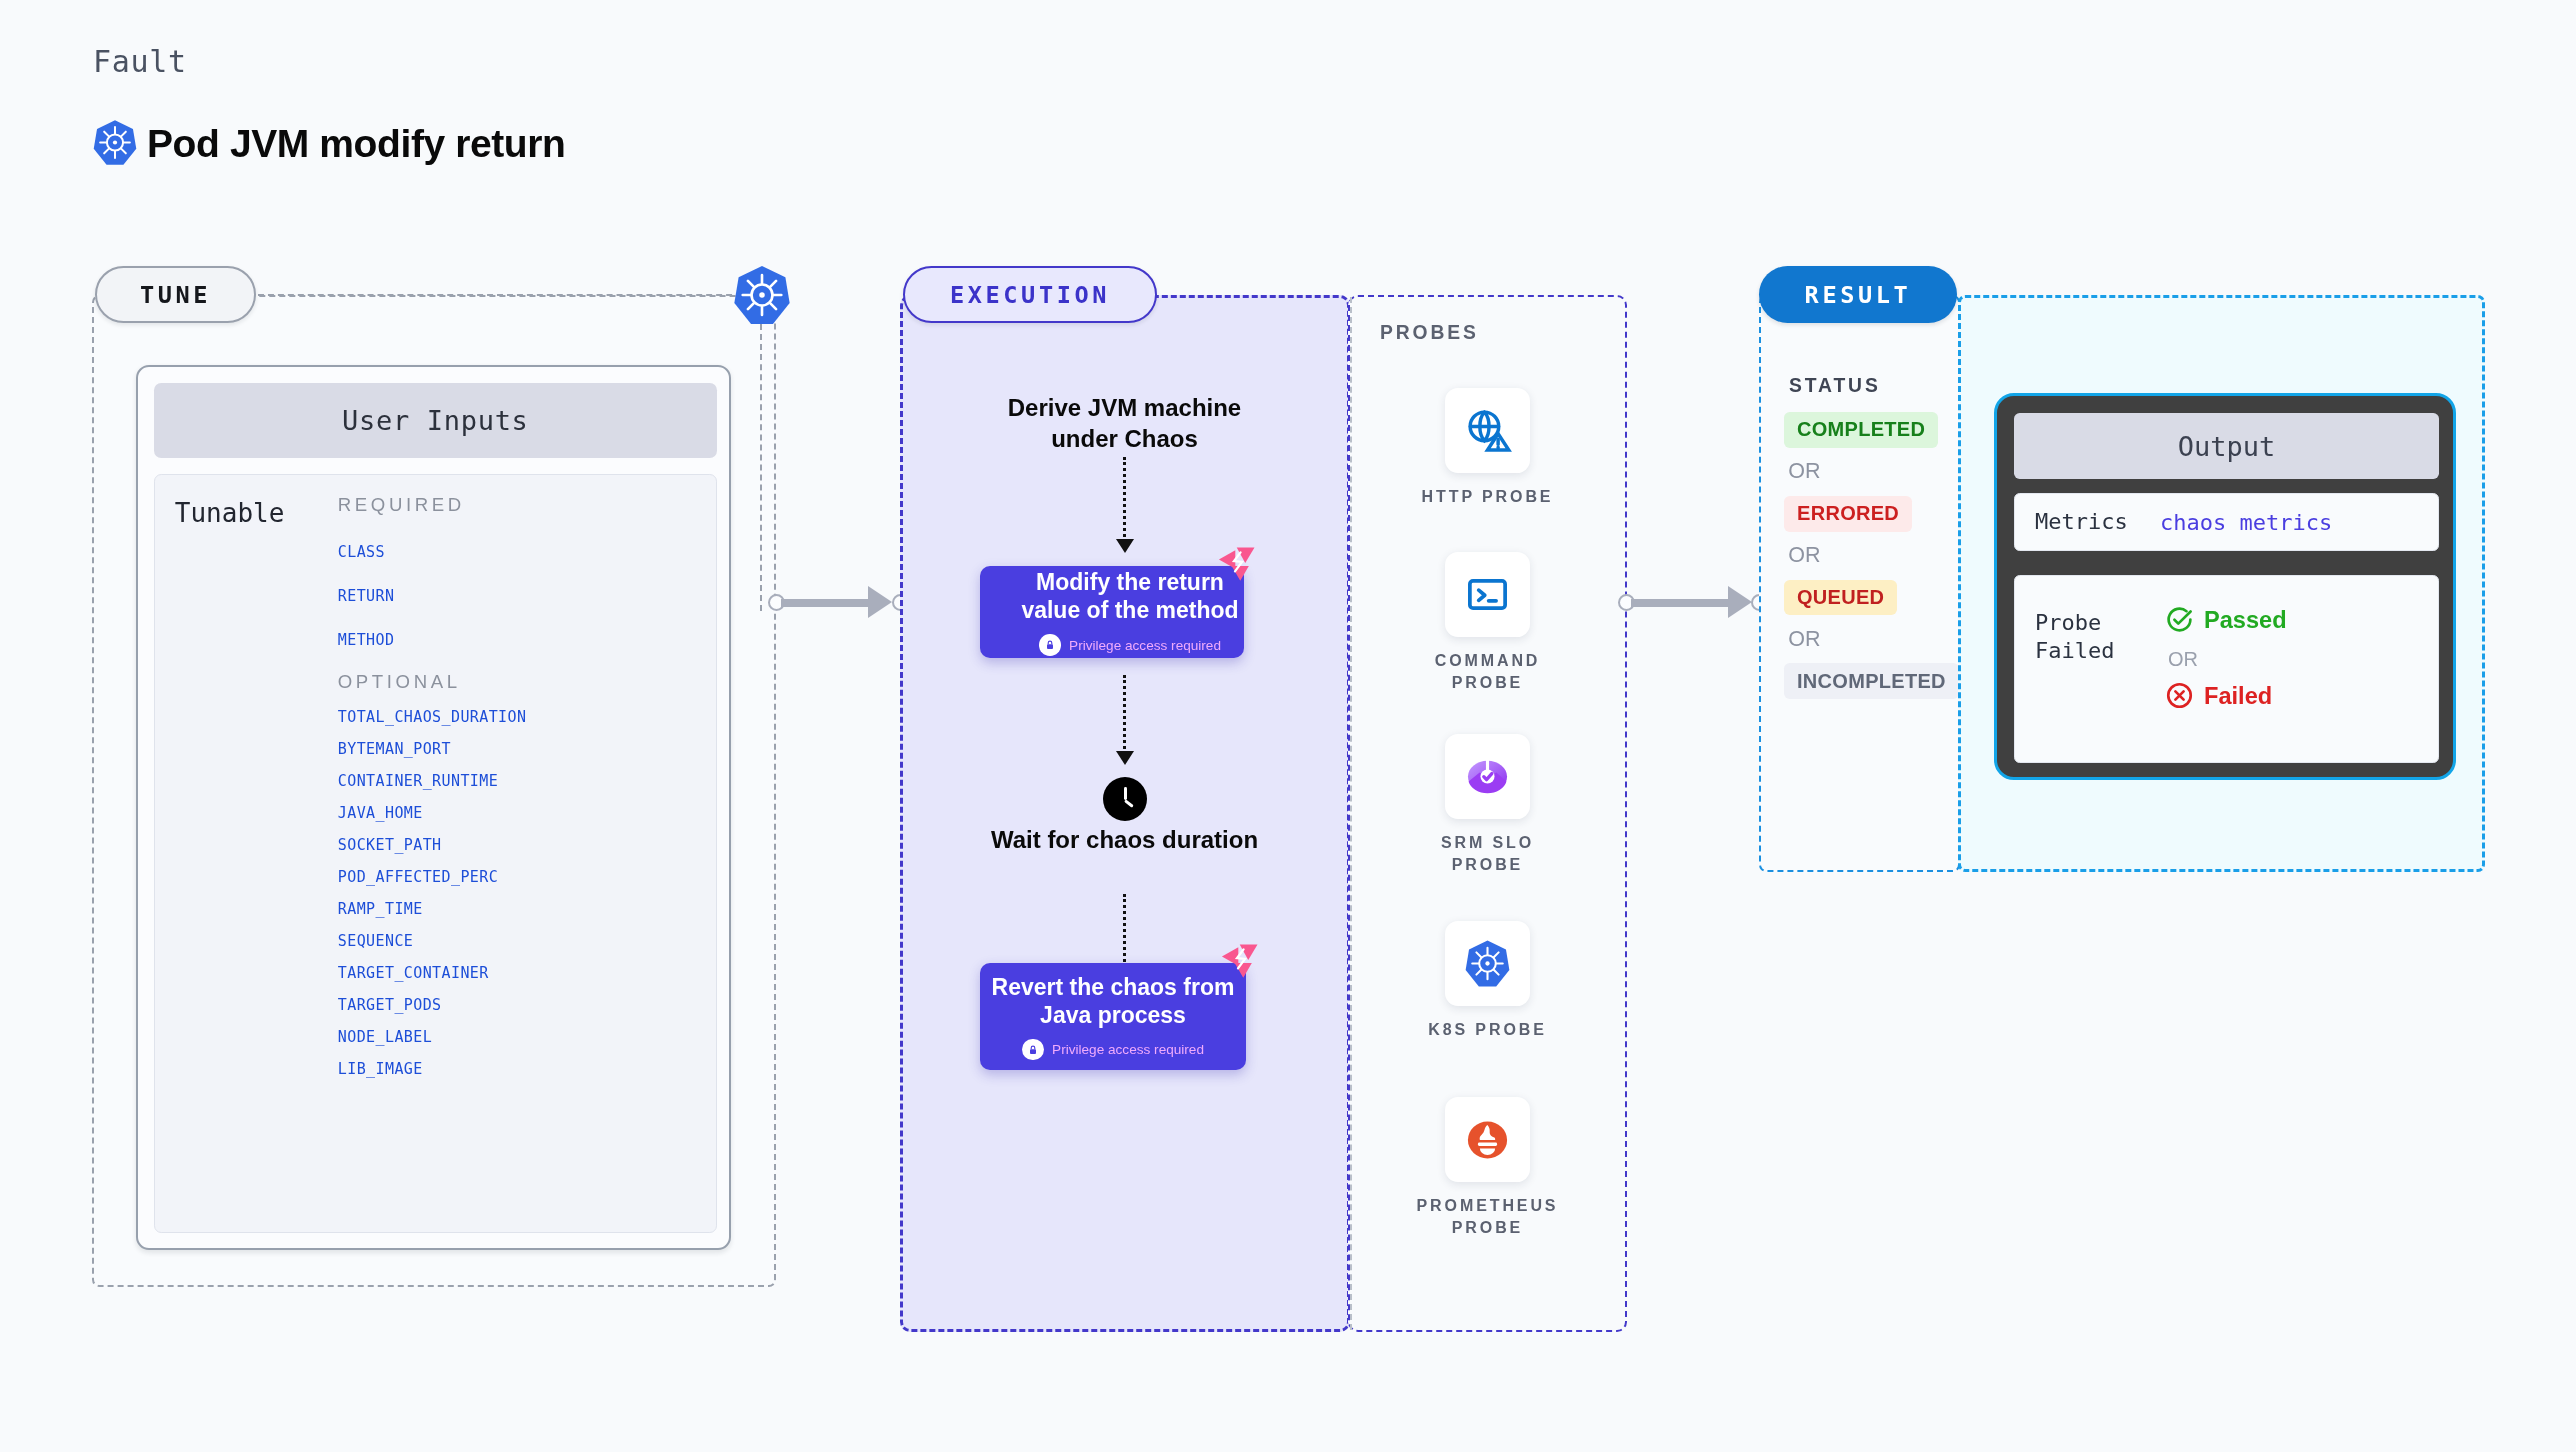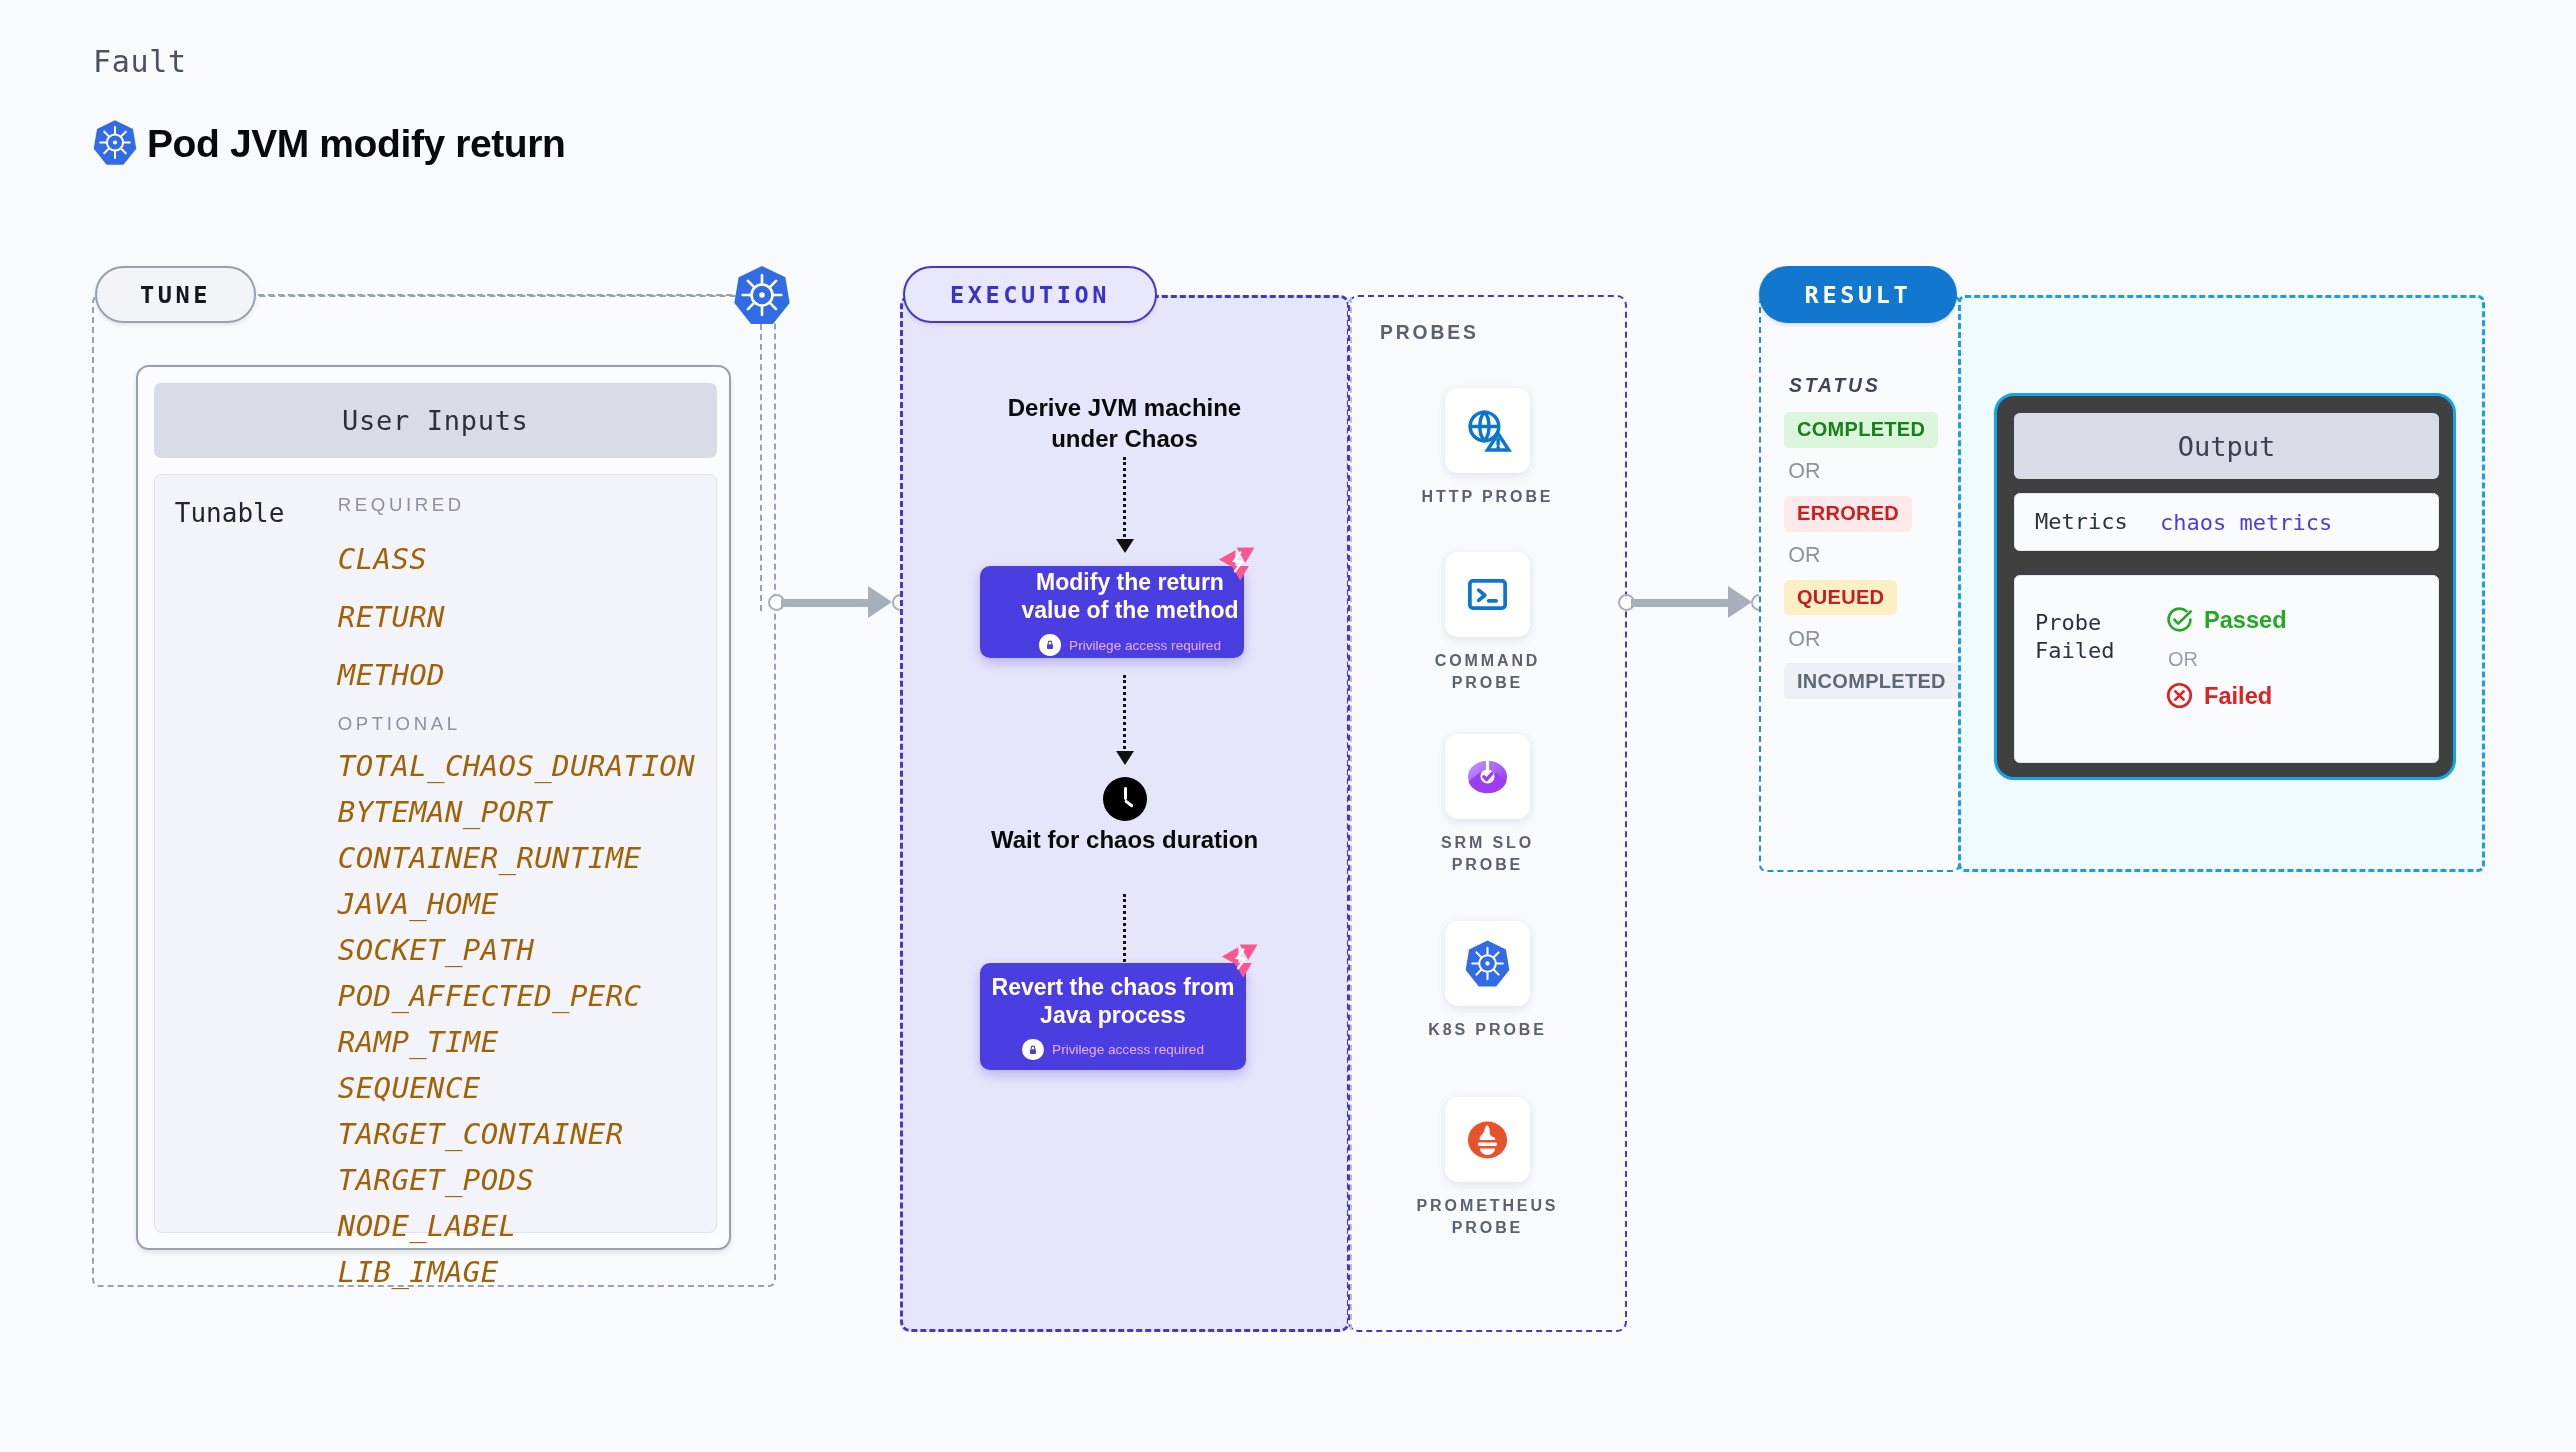--- a/index.html
+++ b/index.html
@@ -101,22 +101,22 @@
     position: absolute; left: 20px; top: 23px;
     font-family: "DejaVu Sans Mono", monospace; font-size: 26px; color: #222630;
   }
   .tunable-col { position: absolute; left: 183px; top: 18.6px; width: 373px; }
   .group-heading {
     font-family: "Liberation Sans", sans-serif; font-size: 18.6px; font-weight: 400;
     color: #8b919d; letter-spacing: 3.6px; margin-bottom: 5.7px;
   }
   .group-heading.optional { margin-top: 23px; }
   .tune-item {
-    font-family: "DejaVu Sans Mono", monospace; font-size: 29px; color: #a16207;
-    letter-spacing: 0.4px; line-height: 1.0; font-style: italic;
+    font-family: "DejaVu Sans Mono", monospace; font-size: 15px; color: #1d4ed8;
+    letter-spacing: 0.4px; line-height: 1.0;
   }
   .req-list .tune-item { margin-top: 29px; }
   .opt-list .tune-item { margin-top: 17px; }
 
   
   .exec-text {
     position: absolute; text-align: center; color: #0a0a0a;
     font-size: 24px; font-weight: 700; line-height: 1.28; width: 301px;
   }
   .derive-text { left: 974px; top: 393px; }
@@ -164,21 +164,21 @@
     display: flex; align-items: center; justify-content: center;
   }
   .probe-label {
     margin-top: 13px; font-size: 16px; font-weight: 700; color: #5b6170;
     letter-spacing: 2.9px; line-height: 1.35;
   }
 
   
   .status-title {
     position: absolute; left: 1789px; top: 375px;
-    font-size: 19.3px; font-weight: 700; color: #3f4554; letter-spacing: 2.9px; font-style: italic;
+    font-size: 19.3px; font-weight: 700; color: #3f4554; letter-spacing: 2.9px;
   }
   .status-stack { position: absolute; left: 1784px; top: 412px; width: 165px; }
   .status-badge {
     display: inline-block; padding: 6.4px 13px; border-radius: 5.7px;
     font-size: 20px; font-weight: 700; letter-spacing: 0.3px;
   }
   .or-text { font-size: 21.5px; color: #8d93a1; margin: 11.5px 0 11.5px 4.3px; }
 
   
   .output-card {

